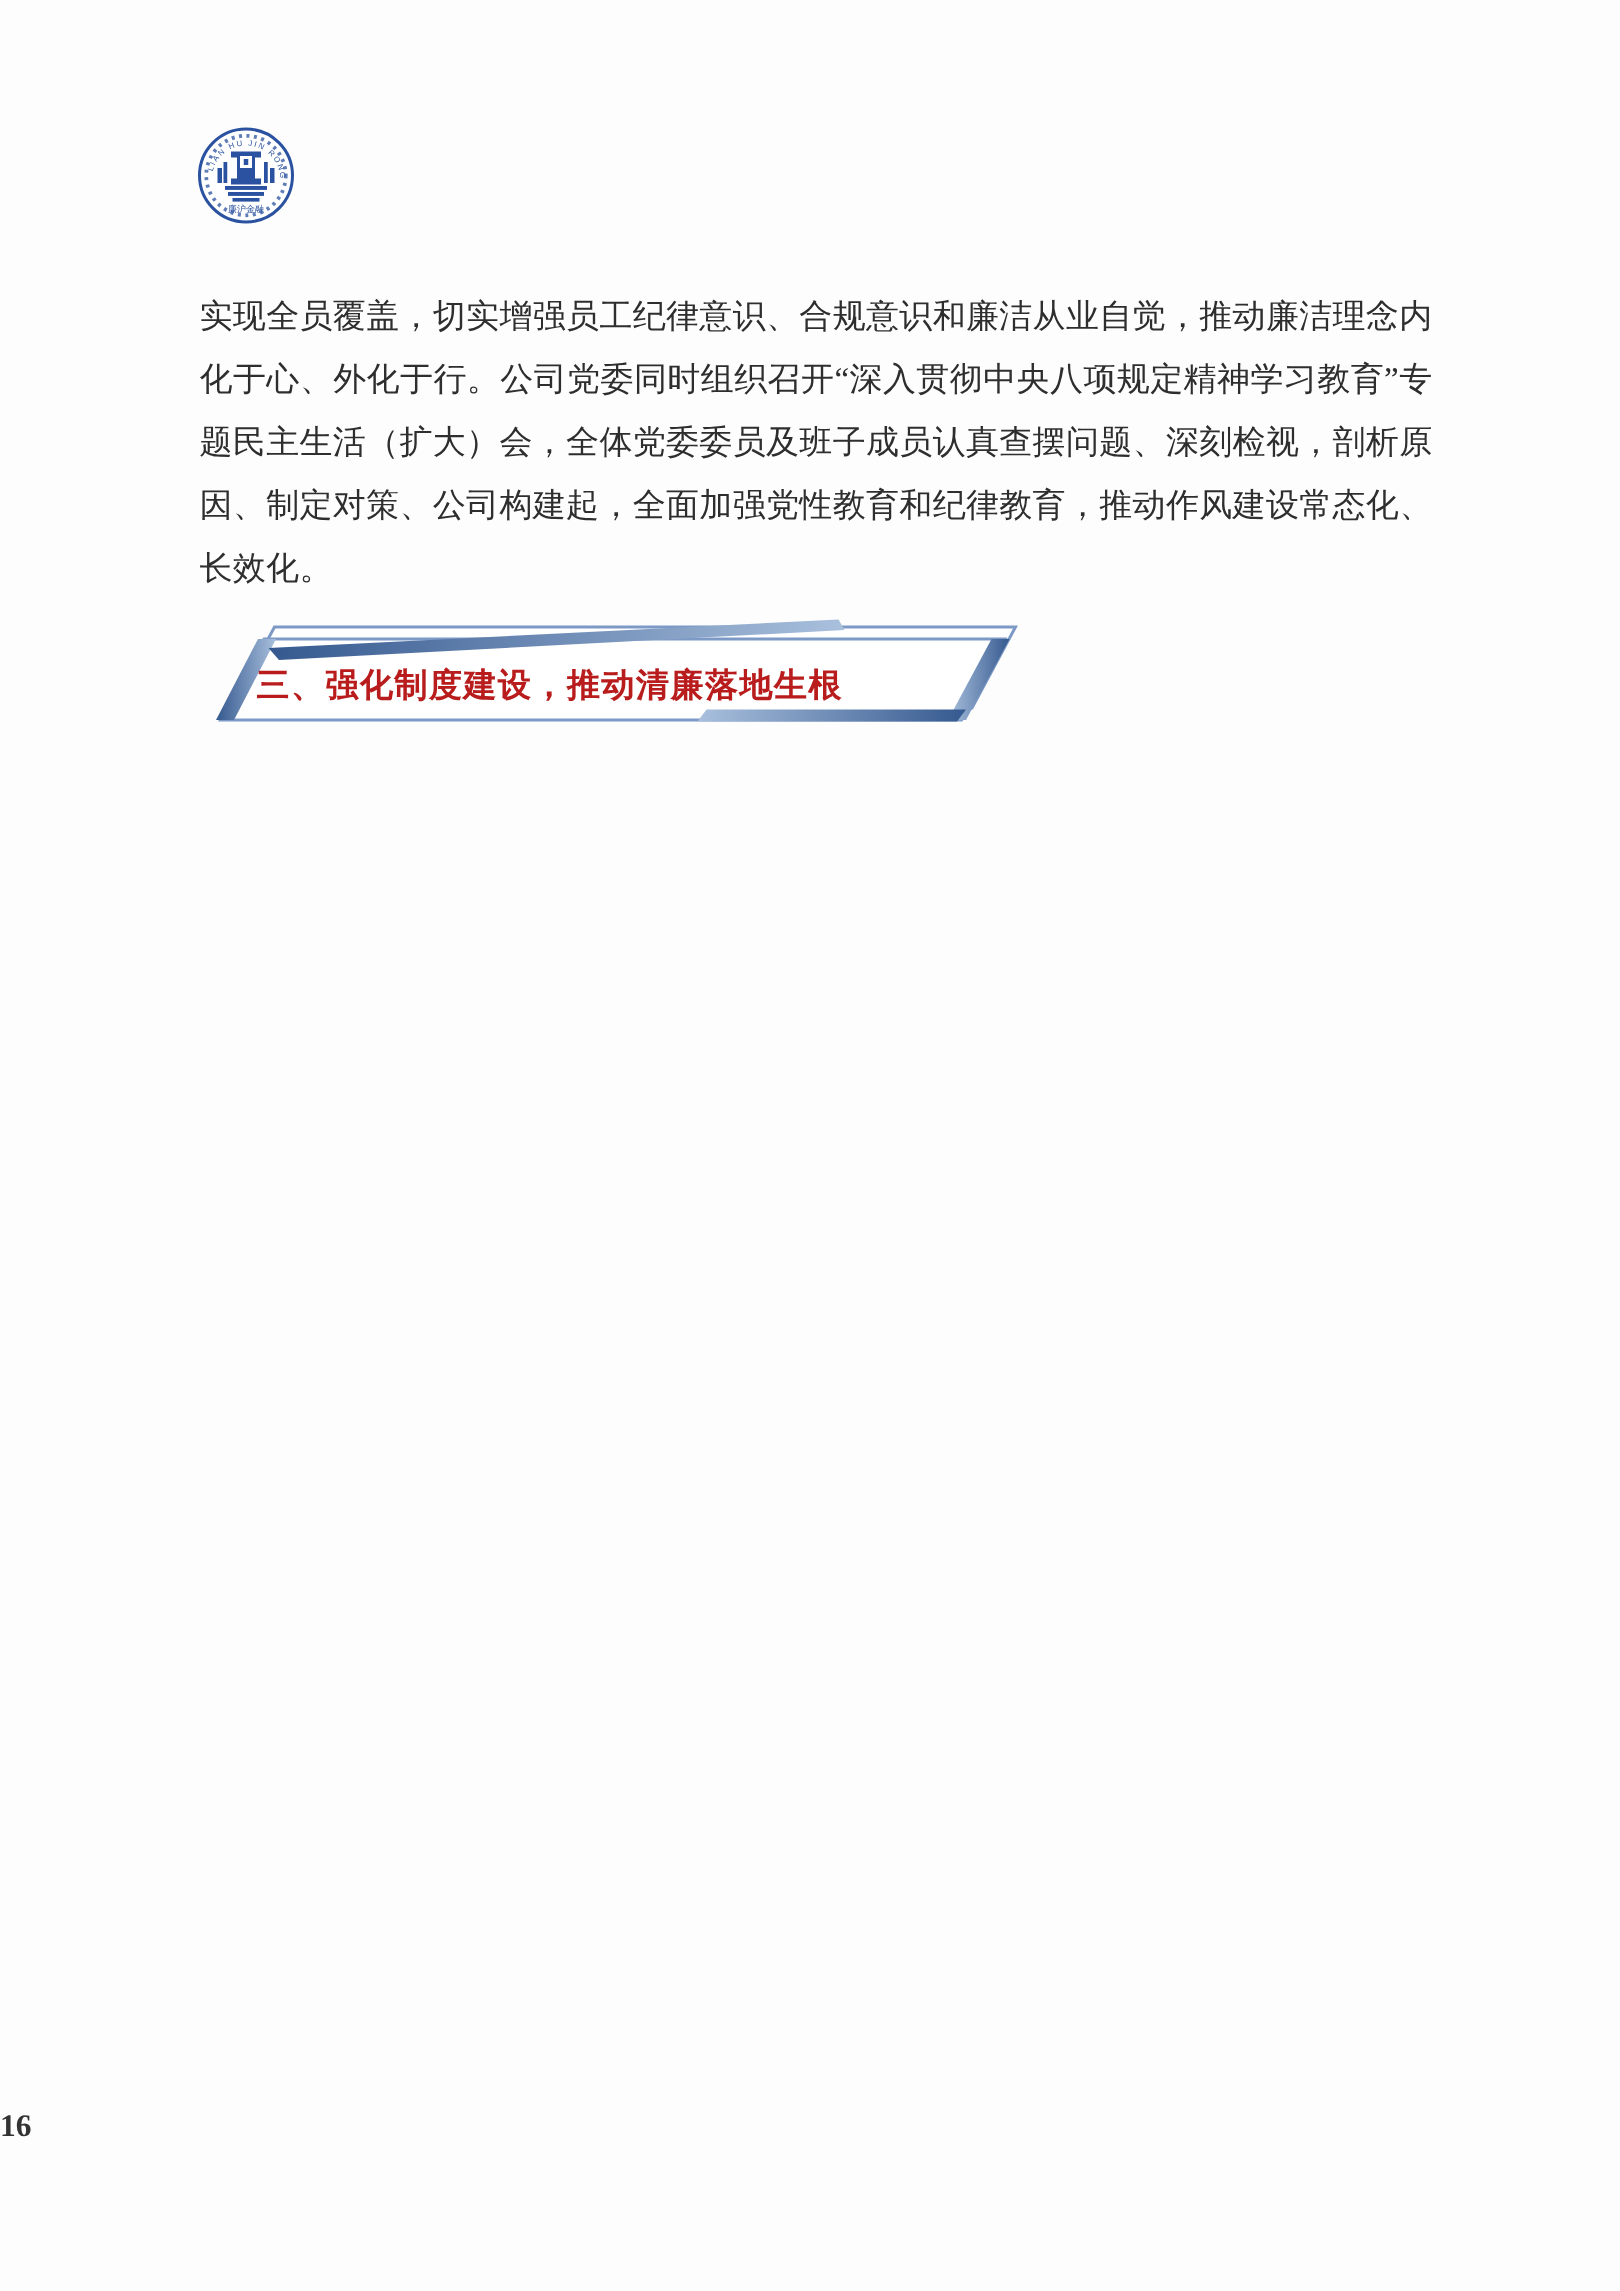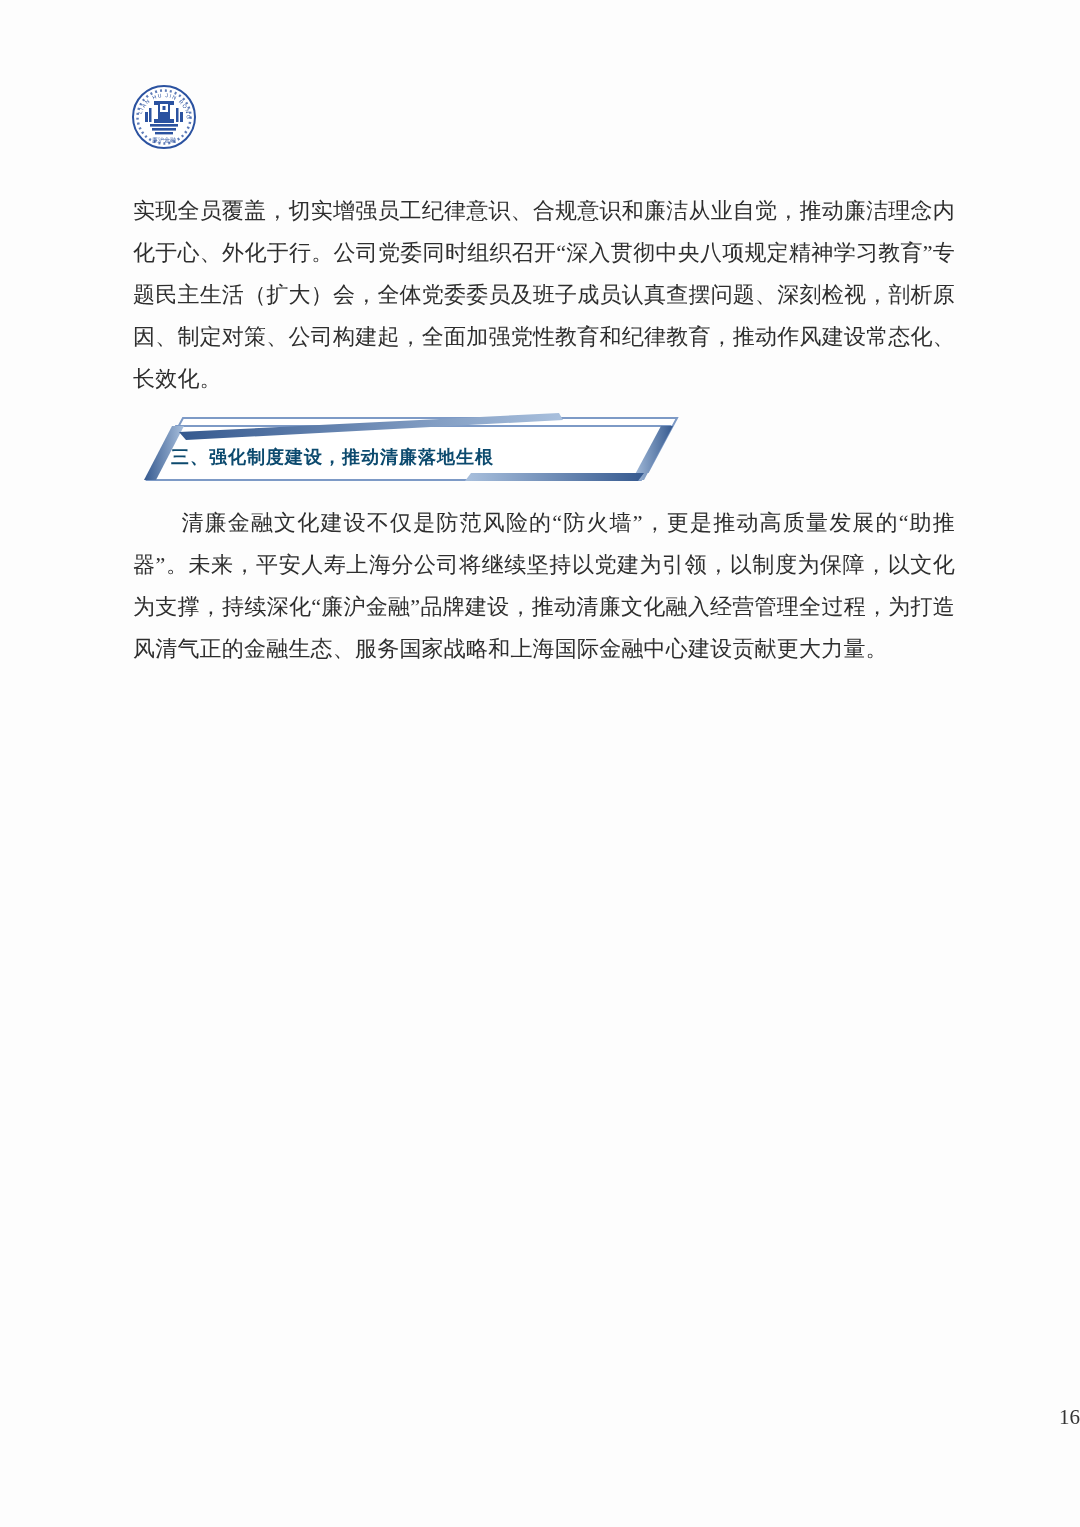--- a/index.html
+++ b/index.html
@@ -40,34 +40,35 @@
   .banner {
     position: relative;
     width: 560px; height: 80px;
     margin: 10px 0 12px -2px;
   }
   .banner svg { position: absolute; left: 0; top: 0; }
   .banner-title {
     position: absolute;
     left: 40px; top: 26px;
     width: 480px;
-    font-size: 18px;
+    font-size: 22px;
     font-weight: bold;
-    color: #0c4a6e;
+    color: #b91c1c;
     letter-spacing: 1px;
     white-space: nowrap;
   }
   
   .page-number {
     position: absolute;
     left: 0; top: 1405px;
     width: 100%;
-    text-align: right;
+    text-align: left;
     font-size: 21px;
     color: #333333;
+    font-weight: bold;
   }
 </style>
 </head>
 <body>
 
 <div class="page">
 
   <div class="logo-wrap">
     <svg width="66" height="66" viewBox="0 0 66 66">
 
@@ -127,17 +128,16 @@
 
         <polygon points="48,22 428,3 432,10 55,30" fill="url(#accentGrad)"></polygon>
 
         <polygon points="530,16 542,16 513,70 501,70" fill="url(#accentGrad2)"></polygon>
 
         <polygon points="340,63 513,63 507,71 334,71" fill="url(#accentGrad2)"></polygon>
       </svg>
       <div class="banner-title">三、强化制度建设，推动清廉落地生根</div>
     </div>
 
-    <p class="indent">清廉金融文化建设不仅是防范风险的“防火墙”，更是推动高质量发展的“助推器”。未来，平安人寿上海分公司将继续坚持以党建为引领，以制度为保障，以文化为支撑，持续深化“廉沪金融”品牌建设，推动清廉文化融入经营管理全过程，为打造风清气正的金融生态、服务国家战略和上海国际金融中心建设贡献更大力量。</p>
   </div>
 
   <div class="page-number">16</div>
 </div>
 
 </body></html>

